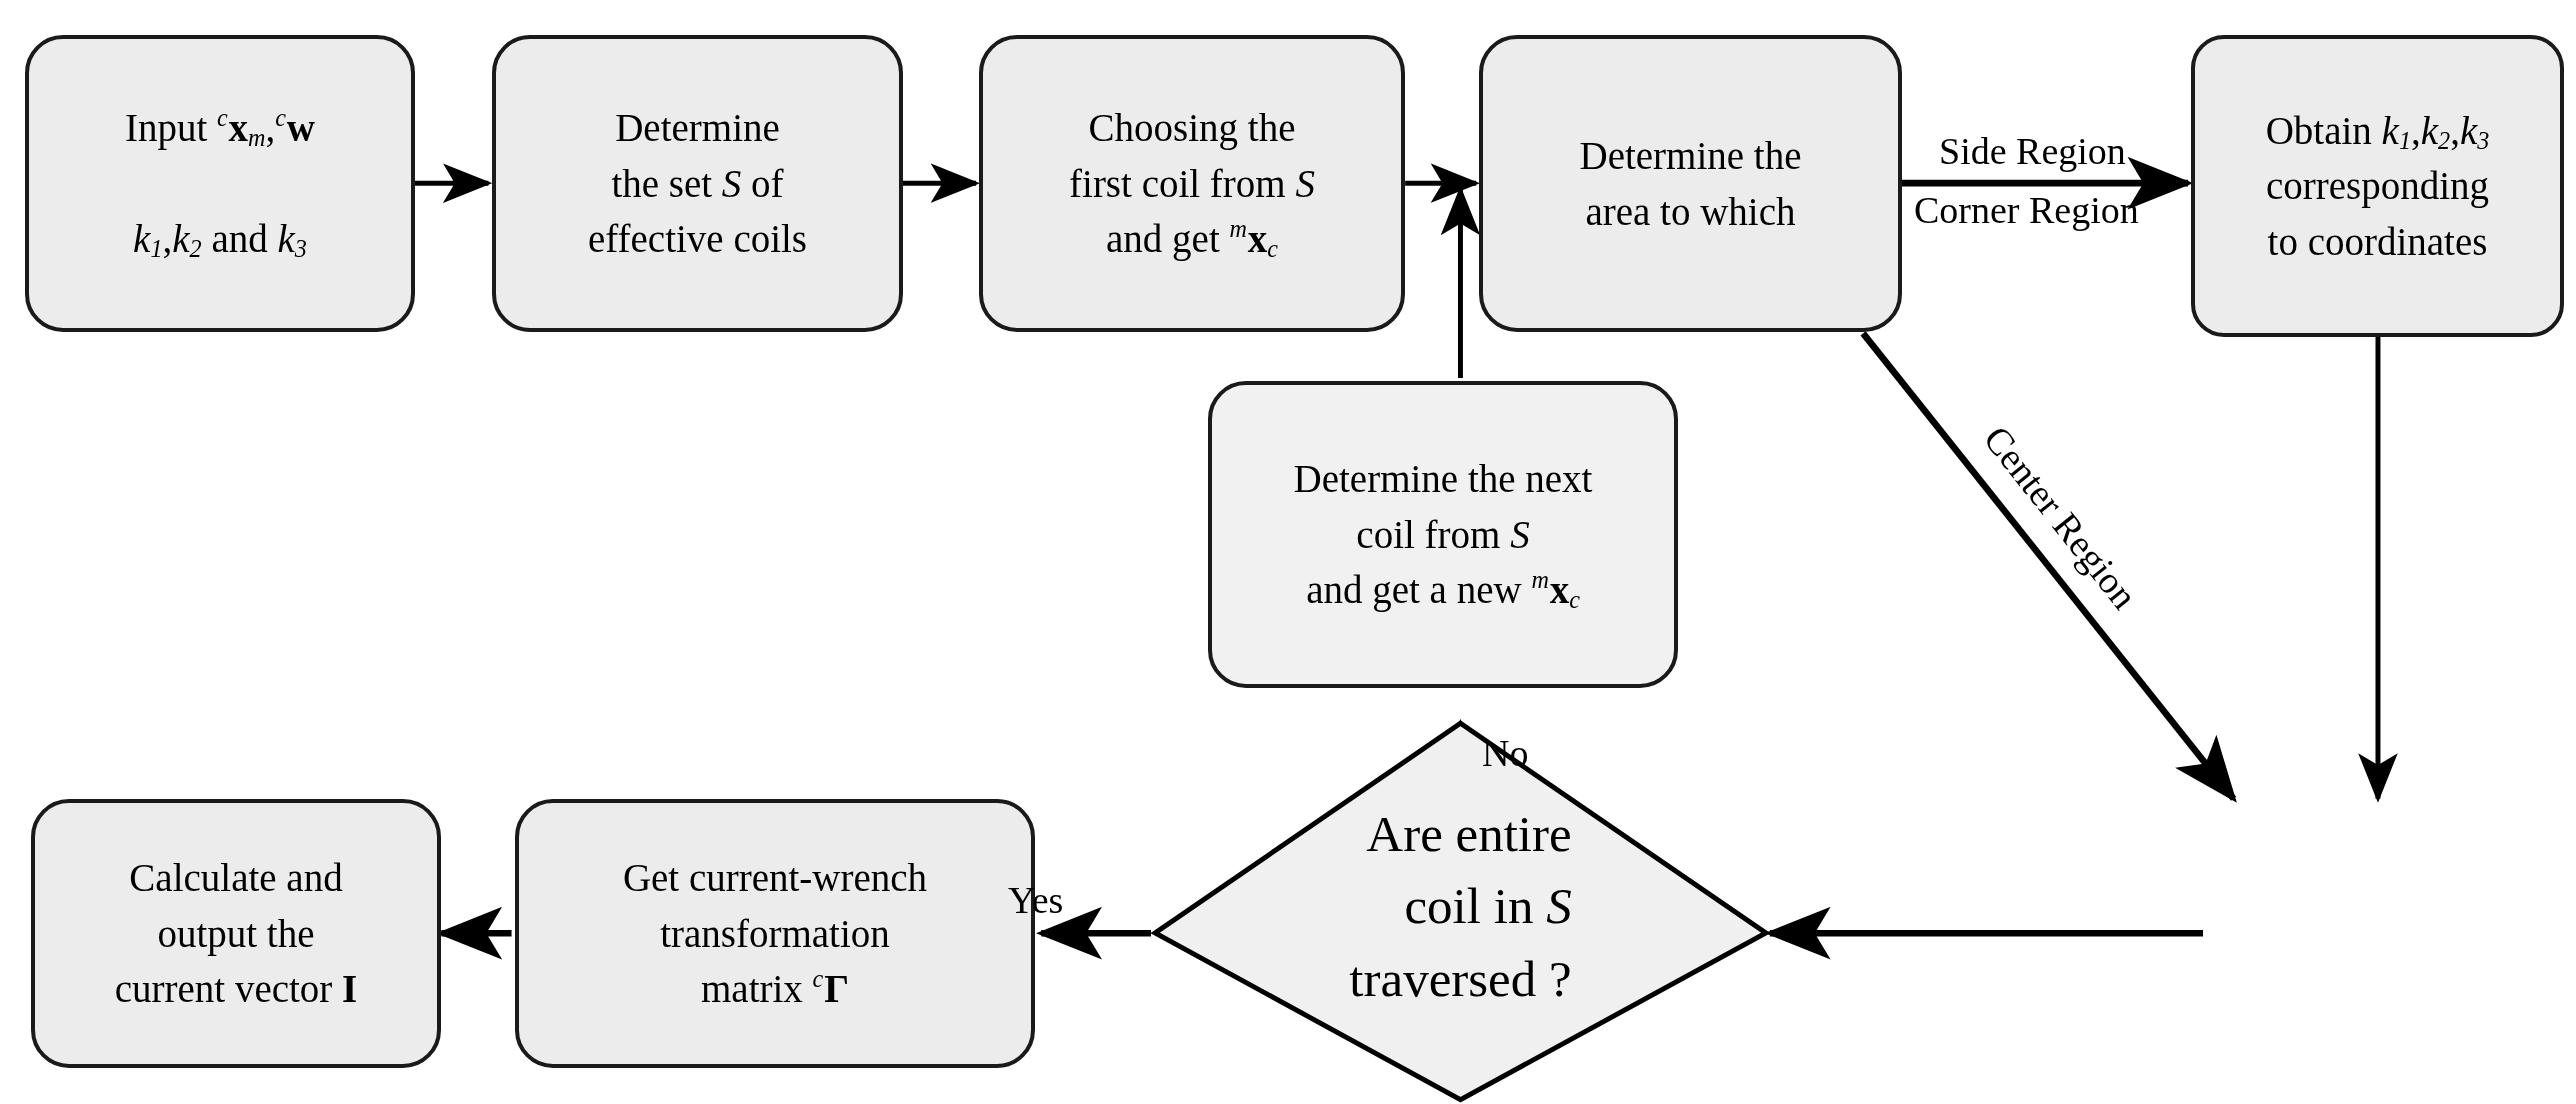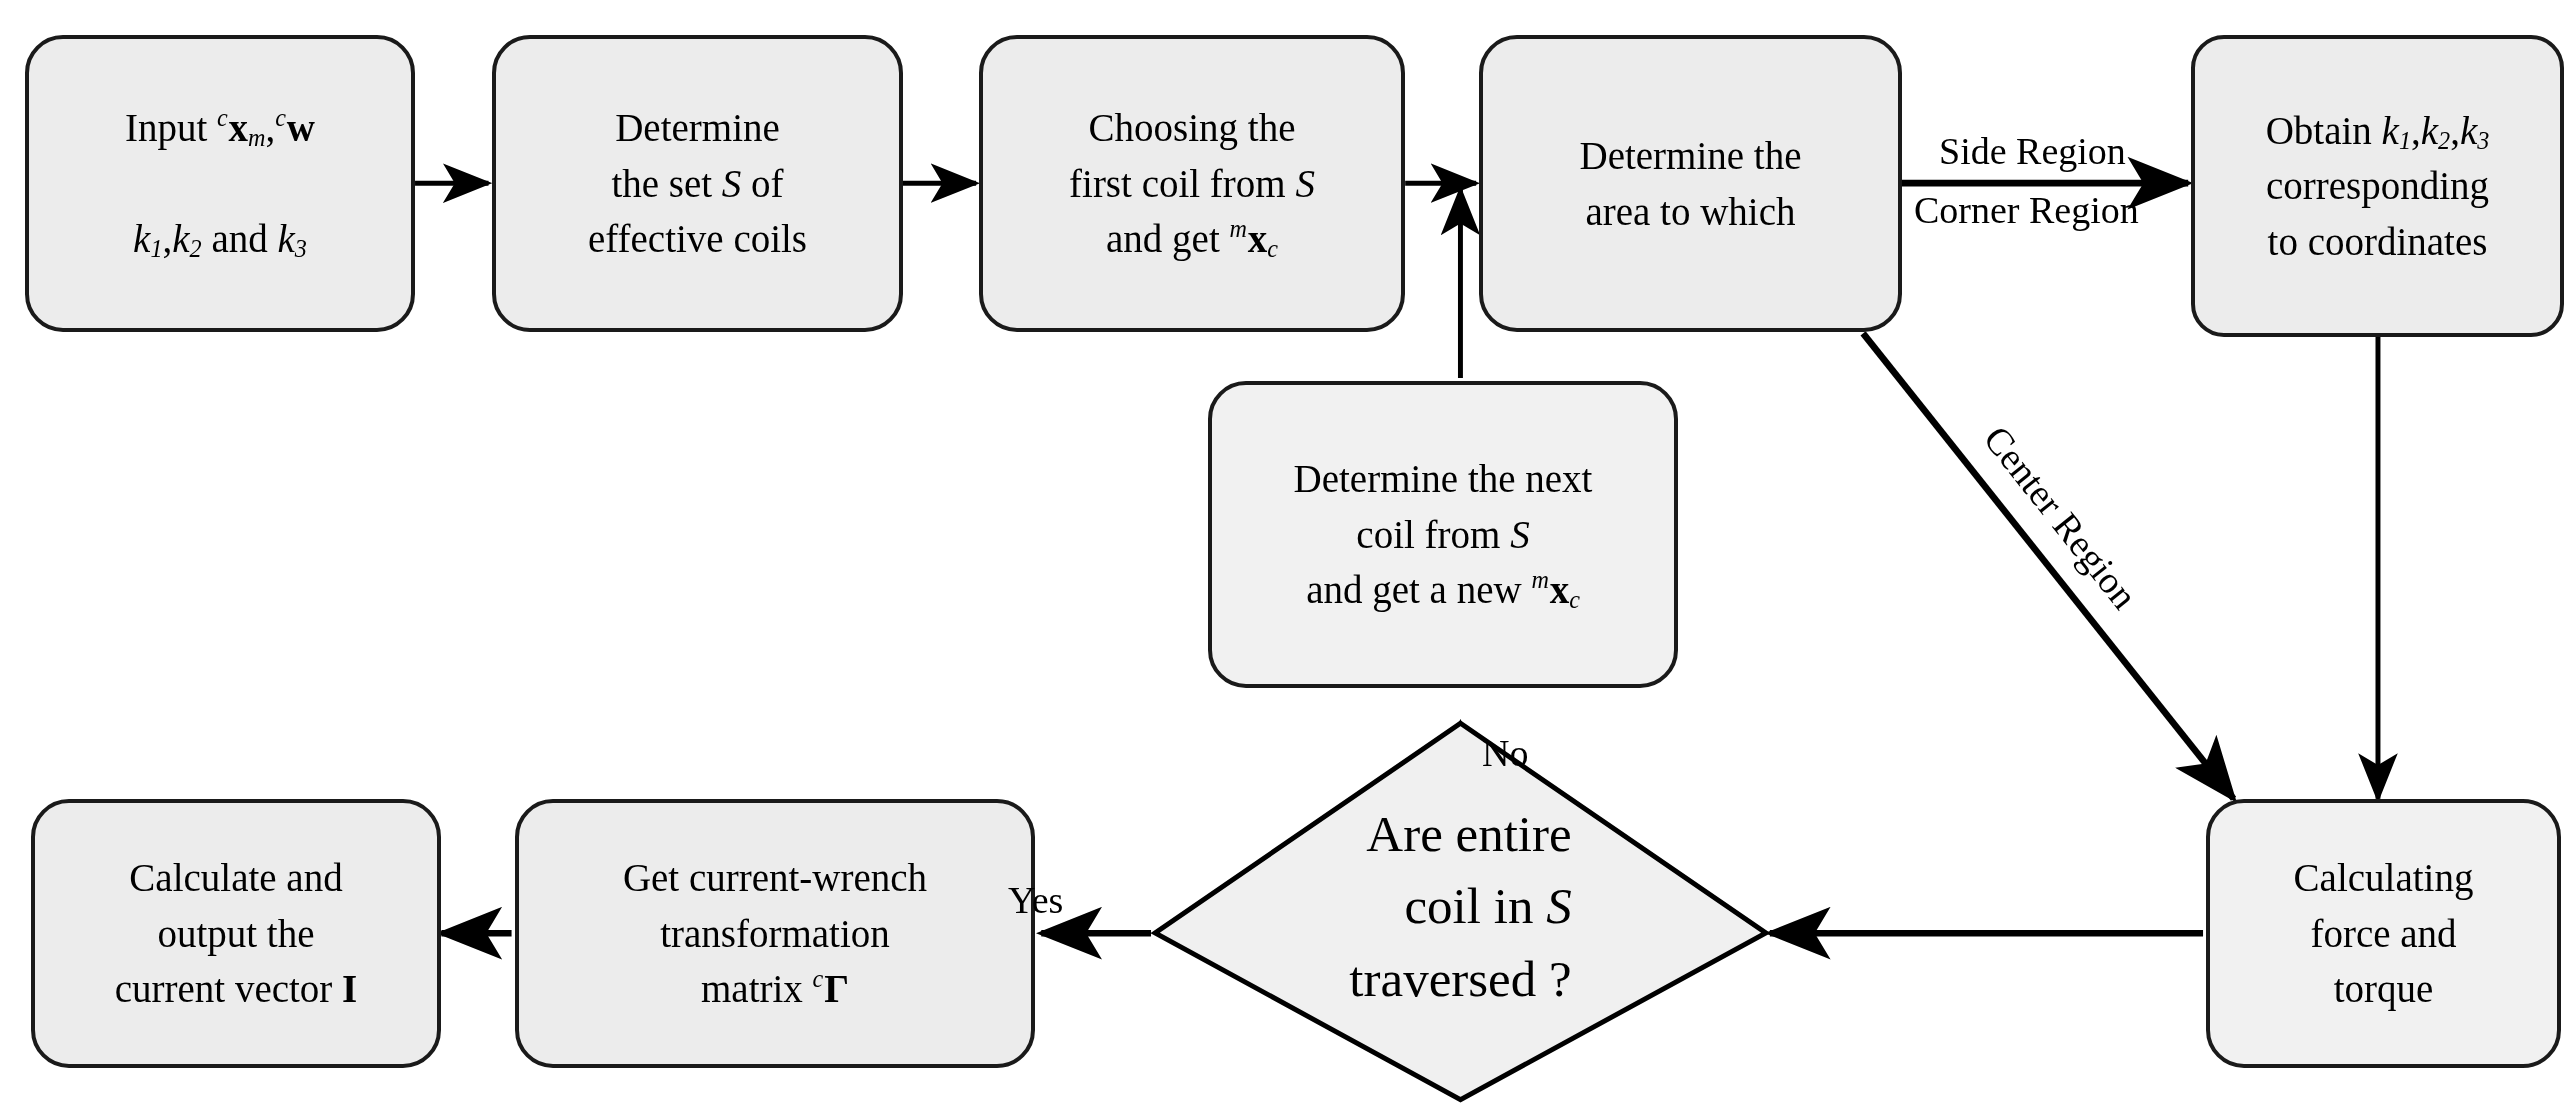--- a/index.html
+++ b/index.html
@@ -174,27 +174,20 @@
     <div class="diamond-label" style="padding-bottom:10px;">
       <span>
         <span>Are entire</span><br>
         <span>coil in</span>
         <i class="mi">S</i><br>
         <span>traversed ?</span>
       </span>
     </div>
   </div>
 
-  <div class="node" style="left:2206px; top:799px; width:355px; height:269px; background:#f1f1f1;">
-    <span class="txt">
-      <span>Calculating</span><br>
-      <span>force and</span><br>
-      <span>torque</span>
-    </span>
-  </div>
 
   <div class="node" style="left:515px; top:799px; width:520px; height:269px;">
     <span class="txt">
       <span>Get current-wrench</span><br>
       <span>transformation</span><br>
       <span>matrix</span>
       <sup class="pre">c</sup><b class="mb">Γ</b>
     </span>
   </div>
 

